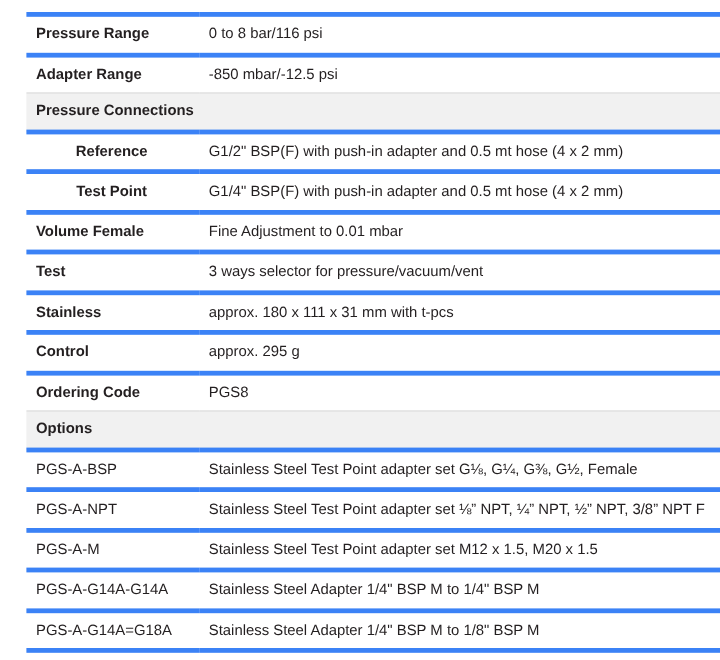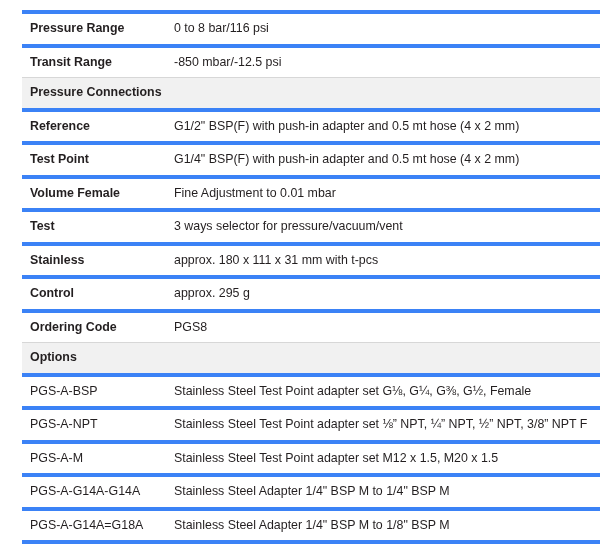--- a/index.html
+++ b/index.html
@@ -40,21 +40,21 @@
     vertical-align: middle;
     line-height: 1.25;
   }
   .col-label {
     width: 128px;
     font-weight: bold;
     text-align: left;
     padding-left: 8px !important;
   }
   .col-label.indent {
-    text-align: left;
+    text-align: center;
     padding-right: 10px !important;
   }
   .col-value {
     width: 438px;
     font-weight: normal;
   }
   tr.section-row td {
     background: #f1f1f1;
     font-weight: bold;
     border-top: 1px solid #d7d7d7;
@@ -70,21 +70,21 @@
 <body>
 
 <div class="page">
   <table class="spec-table">
     <tbody>
         <tr class="spec-row">
           <td class="col-label">Pressure Range</td>
           <td class="col-value">0 to 8 bar/116 psi</td>
         </tr>
         <tr class="spec-row">
-          <td class="col-label">Transit Range</td>
+          <td class="col-label">Adapter Range</td>
           <td class="col-value">-850 mbar/-12.5 psi</td>
         </tr>
         <tr class="section-row">
           <td class="col-label" colspan="2">Pressure Connections</td>
         </tr>
         <tr class="spec-row">
           <td class="col-label indent">Reference</td>
           <td class="col-value">G1/2" BSP(F) with push-in adapter and 0.5 mt hose (4 x 2 mm)</td>
         </tr>
         <tr class="spec-row">

